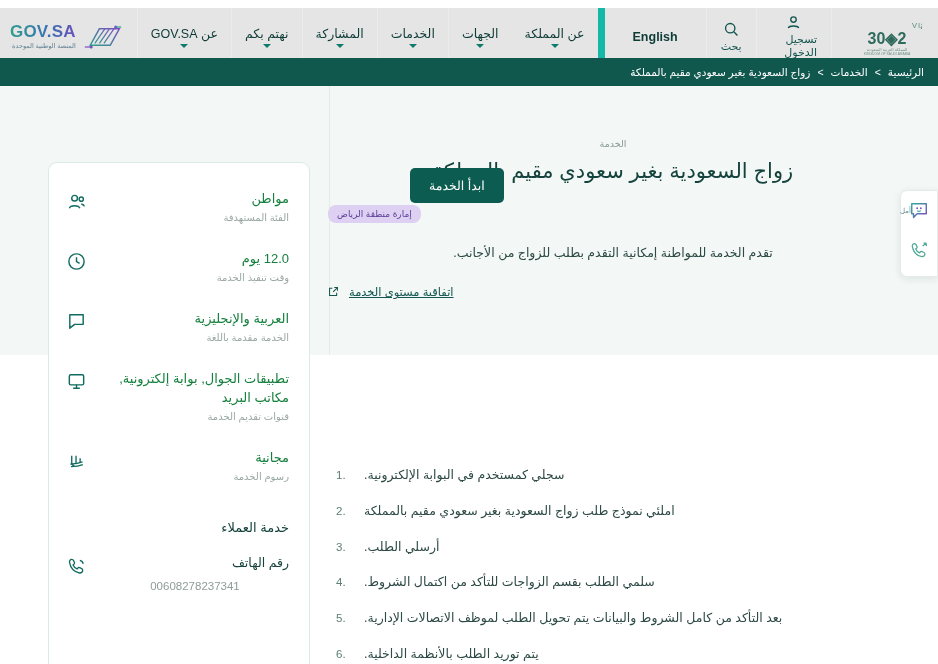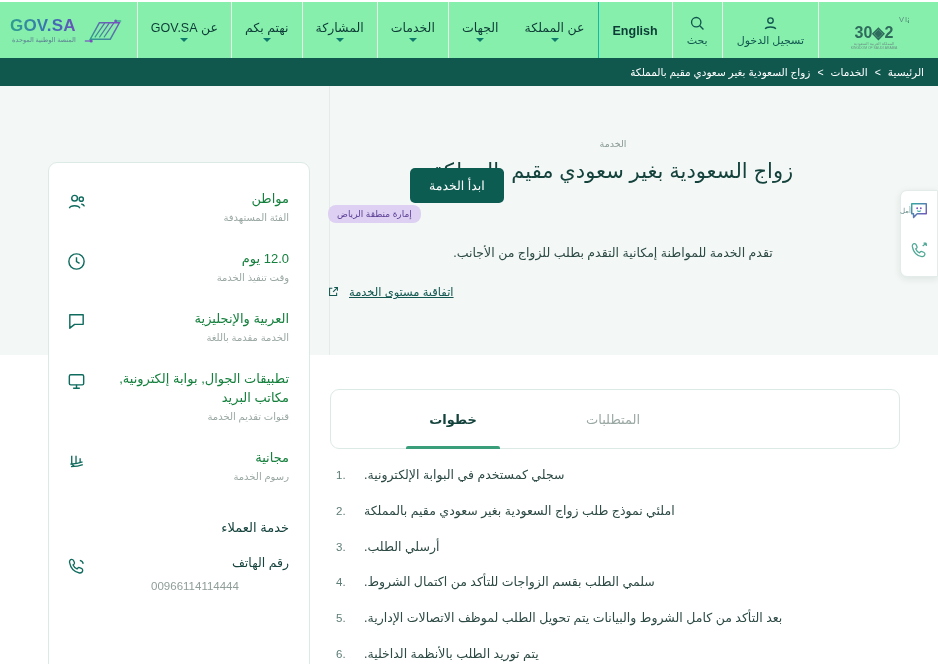--- a/index.html
+++ b/index.html
@@ -13,23 +13,23 @@
   }
   #page {
     position: relative;
     width: 938px; height: 664px;
     overflow: hidden;
     background: #ffffff;
   }
 
   
   .topbar {
-    position: absolute; top: 2px; left: 0;
+    position: absolute; top: 8px; left: 0;
     width: 938px; height: 58px;
-    background: #86efac;
+    background: #e5e5e5;
     display: flex;
     flex-direction: row-reverse;
     align-items: stretch;
     border-bottom: 1px solid #e9eeec;
   }
   .brand-block {
     display: flex; align-items: center;
     padding: 0 14px 0 10px;
     gap: 7px;
   }
@@ -62,24 +62,24 @@
   }
   .nav-item:first-child { border-left: none; }
   .nav-item .caret {
     width: 0; height: 0;
     border-left: 4px solid transparent;
     border-right: 4px solid transparent;
     border-top: 4.5px solid #0d7a6b;
   }
   .lang-item {
     display: flex; align-items: center; justify-content: center;
-    padding: 0 14px;
+    padding: 0 28px;
     font-size: 12.5px; font-weight: 700;
     color: #0d3b36;
-    border-left: 1px solid #14b8a6;
+    border-left: 7px solid #14b8a6;
     cursor: pointer;
   }
   .util-item {
     display: flex; flex-direction: column;
     align-items: center; justify-content: center;
     padding: 0 14px;
     gap: 2px;
     border-left: 1px solid #e9eeec;
     cursor: pointer;
     font-size: 11px; color: #11564f;
@@ -472,29 +472,25 @@
 
     <div class="cs-row">
       <span class="fact-ic">
         <svg width="21" height="21" viewBox="0 0 22 22" fill="none" stroke="#0f6b5e" stroke-width="1.4">
           <path d="M6 3.5c1 0 1.6.4 2 1.4l.8 2c.3.8.1 1.3-.5 1.8l-.9.7c.8 1.9 2.3 3.4 4.2 4.2l.7-.9c.5-.6 1-.8 1.8-.5l2 .8c1 .4 1.4 1 1.4 2 0 1.8-1.5 3-3.3 2.8C8.6 17 4.9 13.2 3.7 6.8 3.5 5 4.3 3.5 6 3.5z"></path>
           <path d="M14.5 4.5c1.8.4 3.2 1.8 3.6 3.6"></path>
         </svg>
       </span>
       <span class="cs-body">
         <span class="cs-lab">رقم الهاتف</span>
-        <div class="cs-val">00966114114444</div>
+        <div class="cs-val">00608278237341</div>
       </span>
     </div>
   </div>
 
-  <div class="tabs-card">
-    <div class="tab active">خطوات</div>
-    <div class="tab">المتطلبات</div>
-  </div>
 
   <div class="steps">
     <div class="step">
       <span class="step-num">1.</span>
       <span class="step-txt">سجلي كمستخدم في البوابة الإلكترونية.</span>
     </div>
     <div class="step">
       <span class="step-num">2.</span>
       <span class="step-txt">املئي نموذج طلب زواج السعودية بغير سعودي مقيم بالمملكة</span>
     </div>

